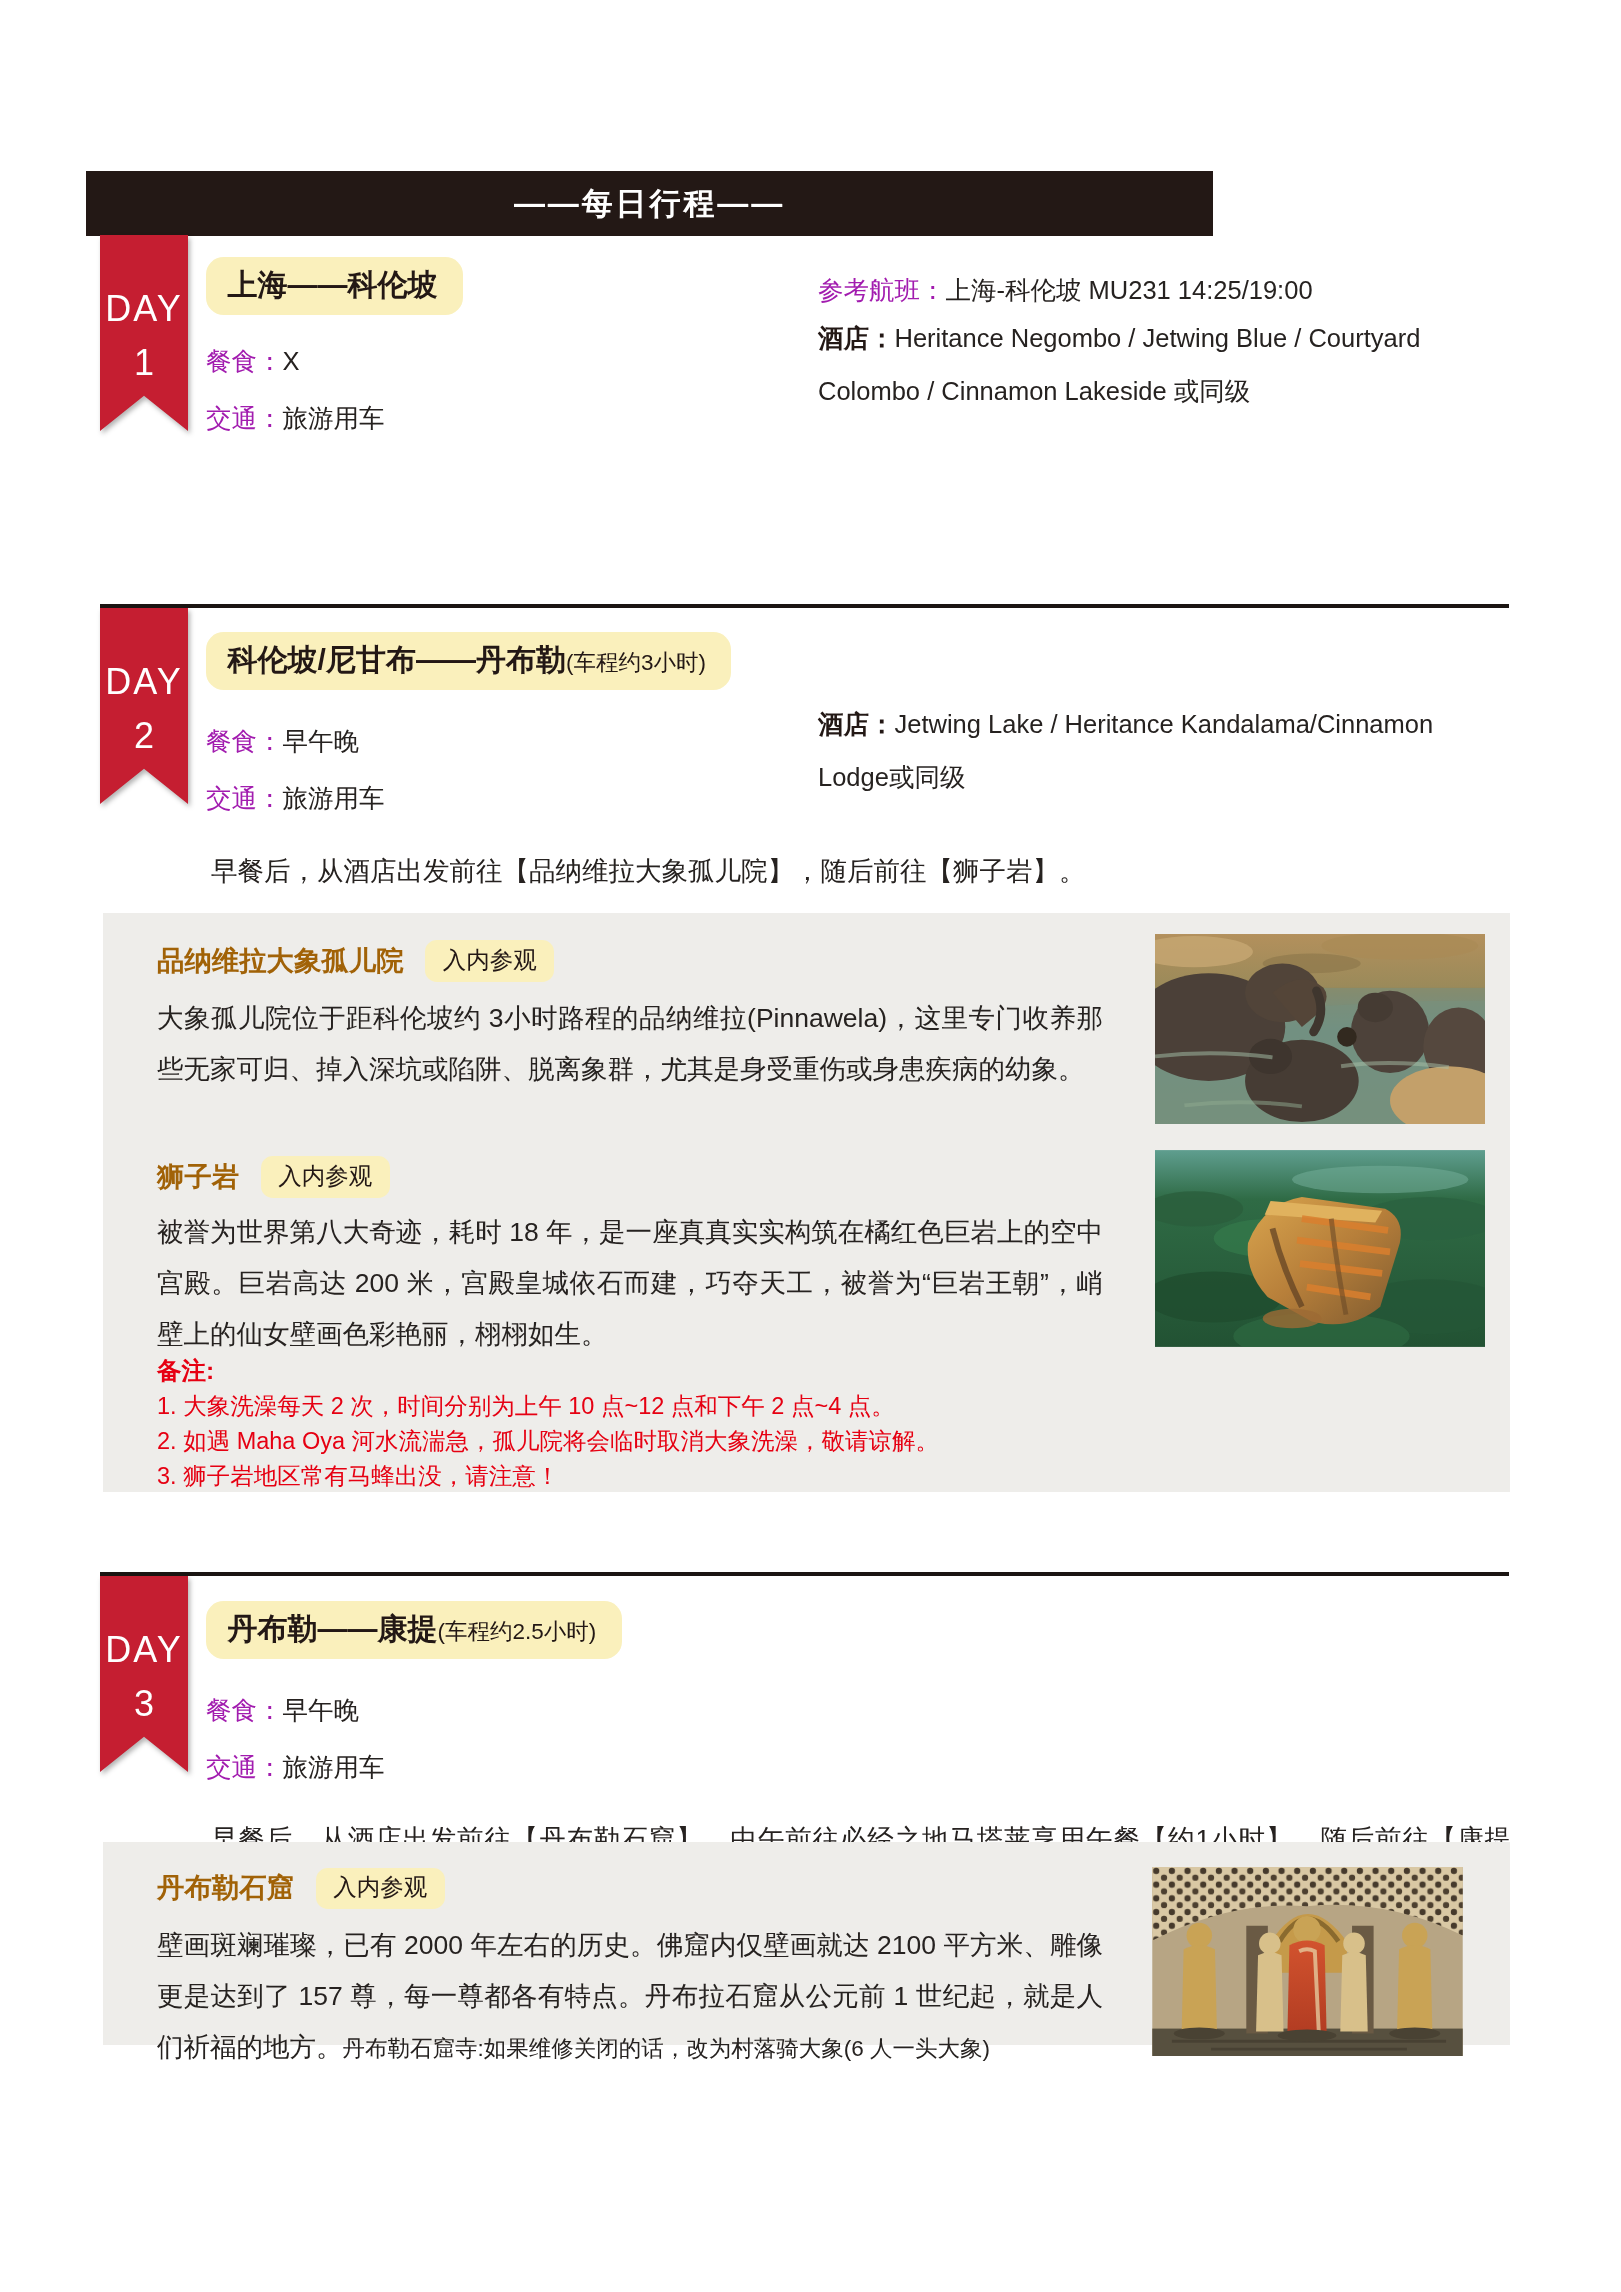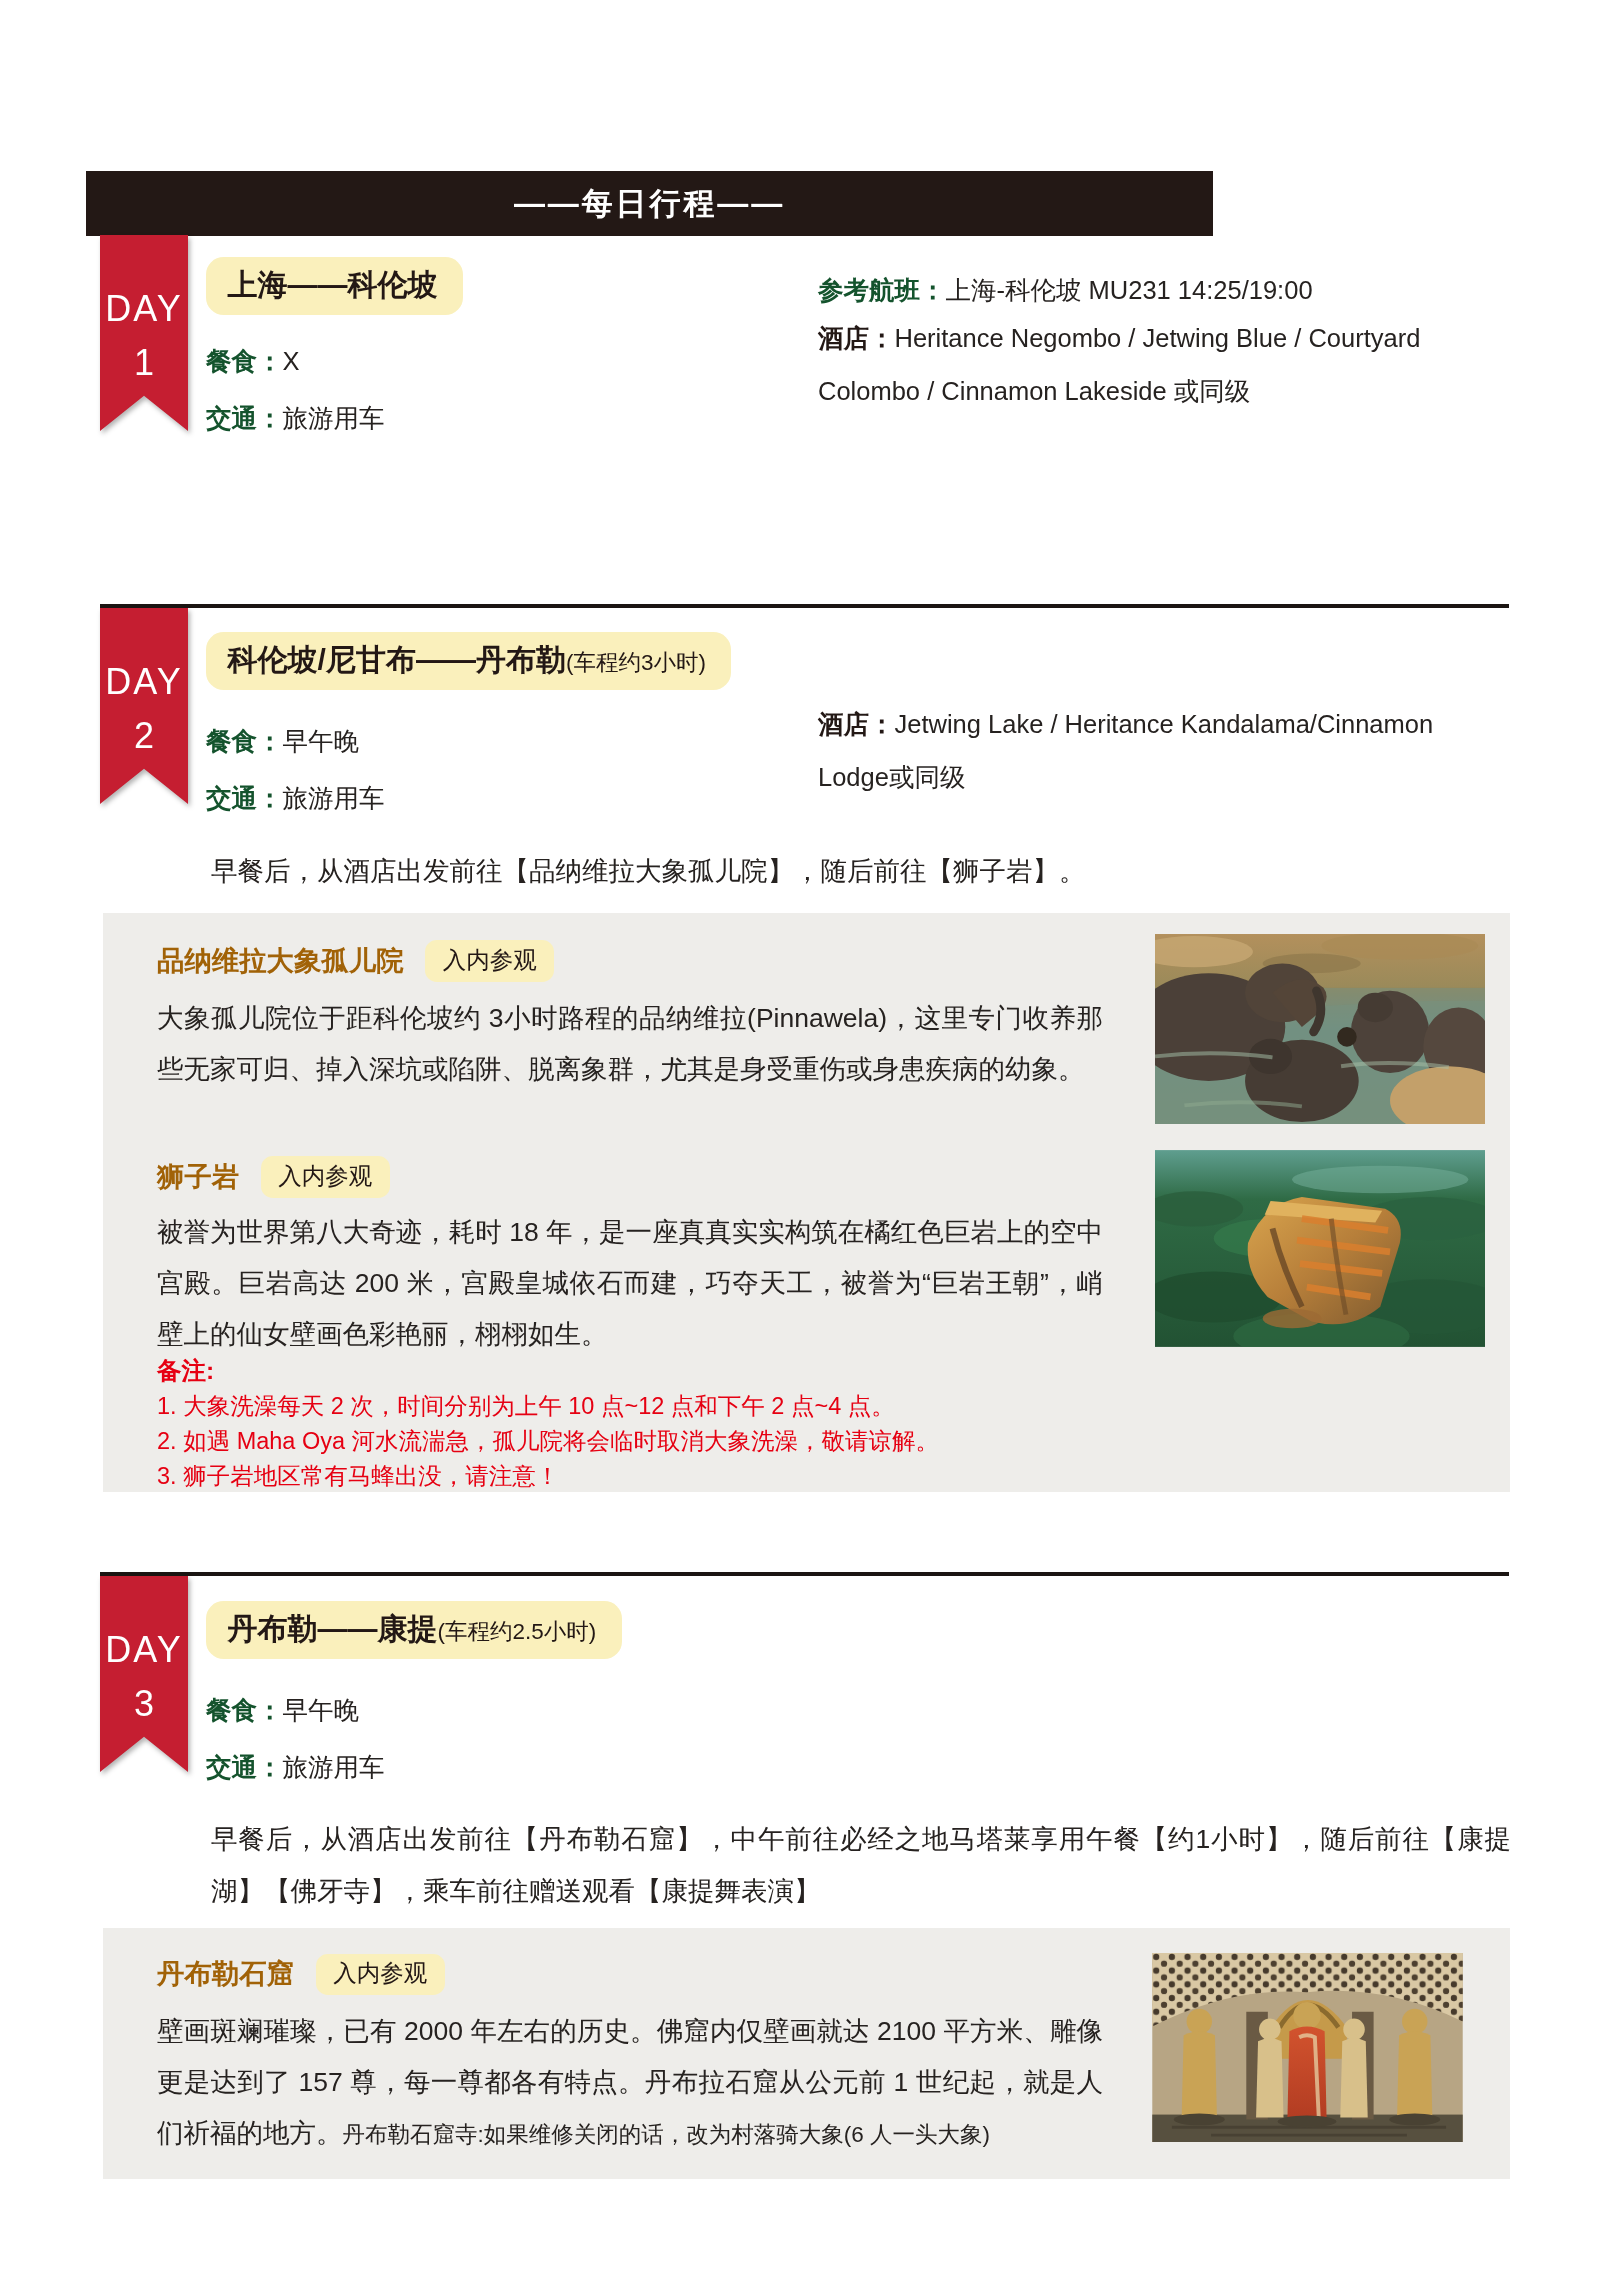--- a/index.html
+++ b/index.html
@@ -27,21 +27,21 @@
   .ribbon .d-num{font-size:36px;font-weight:400;line-height:1;margin-top:17.6px;}
   
   .pill{
     display:inline-block;background:#faf0bc;border-radius:17.6px;
     padding:7.8px 25.5px 8.8px 21.6px;font-weight:bold;color:#231815;white-space:nowrap;
   }
   .pill .main{font-size:30px;}
   .pill .suffix{font-size:22.5px;font-weight:normal;}
   
   .inforow{font-size:25.5px;line-height:1.3;white-space:nowrap;}
-  .inforow .lbl{font-weight:bold;color:#14532d;}
+  .inforow .lbl{font-weight:normal;color:#a21caf;}
   .hotelblock{font-size:25.5px;line-height:53px;}
   .hotelblock .lbl{font-weight:bold;color:#231815;}
   .para{font-size:26.5px;line-height:52px;color:#262220;text-align:justify;}
   .divider{height:3.9px;background:#1b1512;}
   
   .graybox{background:#eeedea;}
   .attr-title{display:flex;align-items:center;gap:21.6px;}
   .attr-title .name{font-size:27.4px;font-weight:bold;color:#a16207;white-space:nowrap;}
   .badge{
     background:#faf0bc;border-radius:11.8px;padding:3.9px 17.6px 5.9px 17.6px;
@@ -211,21 +211,21 @@
 
   <div class="abs inforow" style="left:206px;top:1694px;">
     <span class="lbl">餐食：</span><span>早午晚</span>
   </div>
   <div class="abs inforow" style="left:206px;top:1751px;">
     <span class="lbl">交通：</span><span>旅游用车</span>
   </div>
 
   <div class="abs para" style="left:211px;top:1813px;width:1300px;">早餐后，从酒店出发前往【丹布勒石窟】，中午前往必经之地马塔莱享用午餐【约1小时】，随后前往【康提湖】【佛牙寺】，乘车前往赠送观看【康提舞表演】</div>
 
-  <div class="abs graybox" style="left:103px;top:1928px;width:1407px;height:251px;">
+  <div class="abs graybox" style="left:103px;top:1842px;width:1407px;height:203px;">
 
     <div class="abs attr-title" style="left:54px;top:25.5px;">
       <span class="name">丹布勒石窟</span>
       <span class="badge">入内参观</span>
     </div>
     <div class="abs attr-text" style="left:54px;top:78px;width:946px;">
       <span>壁画斑斓璀璨，已有 2000 年左右的历史。佛窟内仅壁画就达 2100 平方米、雕像更是达到了 157 尊，每一尊都各有特点。丹布拉石窟从公元前 1 世纪起，就是人们祈福的地方。</span><span class="small-note">丹布勒石窟寺:如果维修关闭的话，改为村落骑大象(6 人一头大象)</span>
     </div>
 
     <svg class="abs photo" style="left:1049px;top:24.5px;" width="311" height="189" viewBox="0 0 317 193" role="img" aria-label="丹布勒石窟佛像照片">

